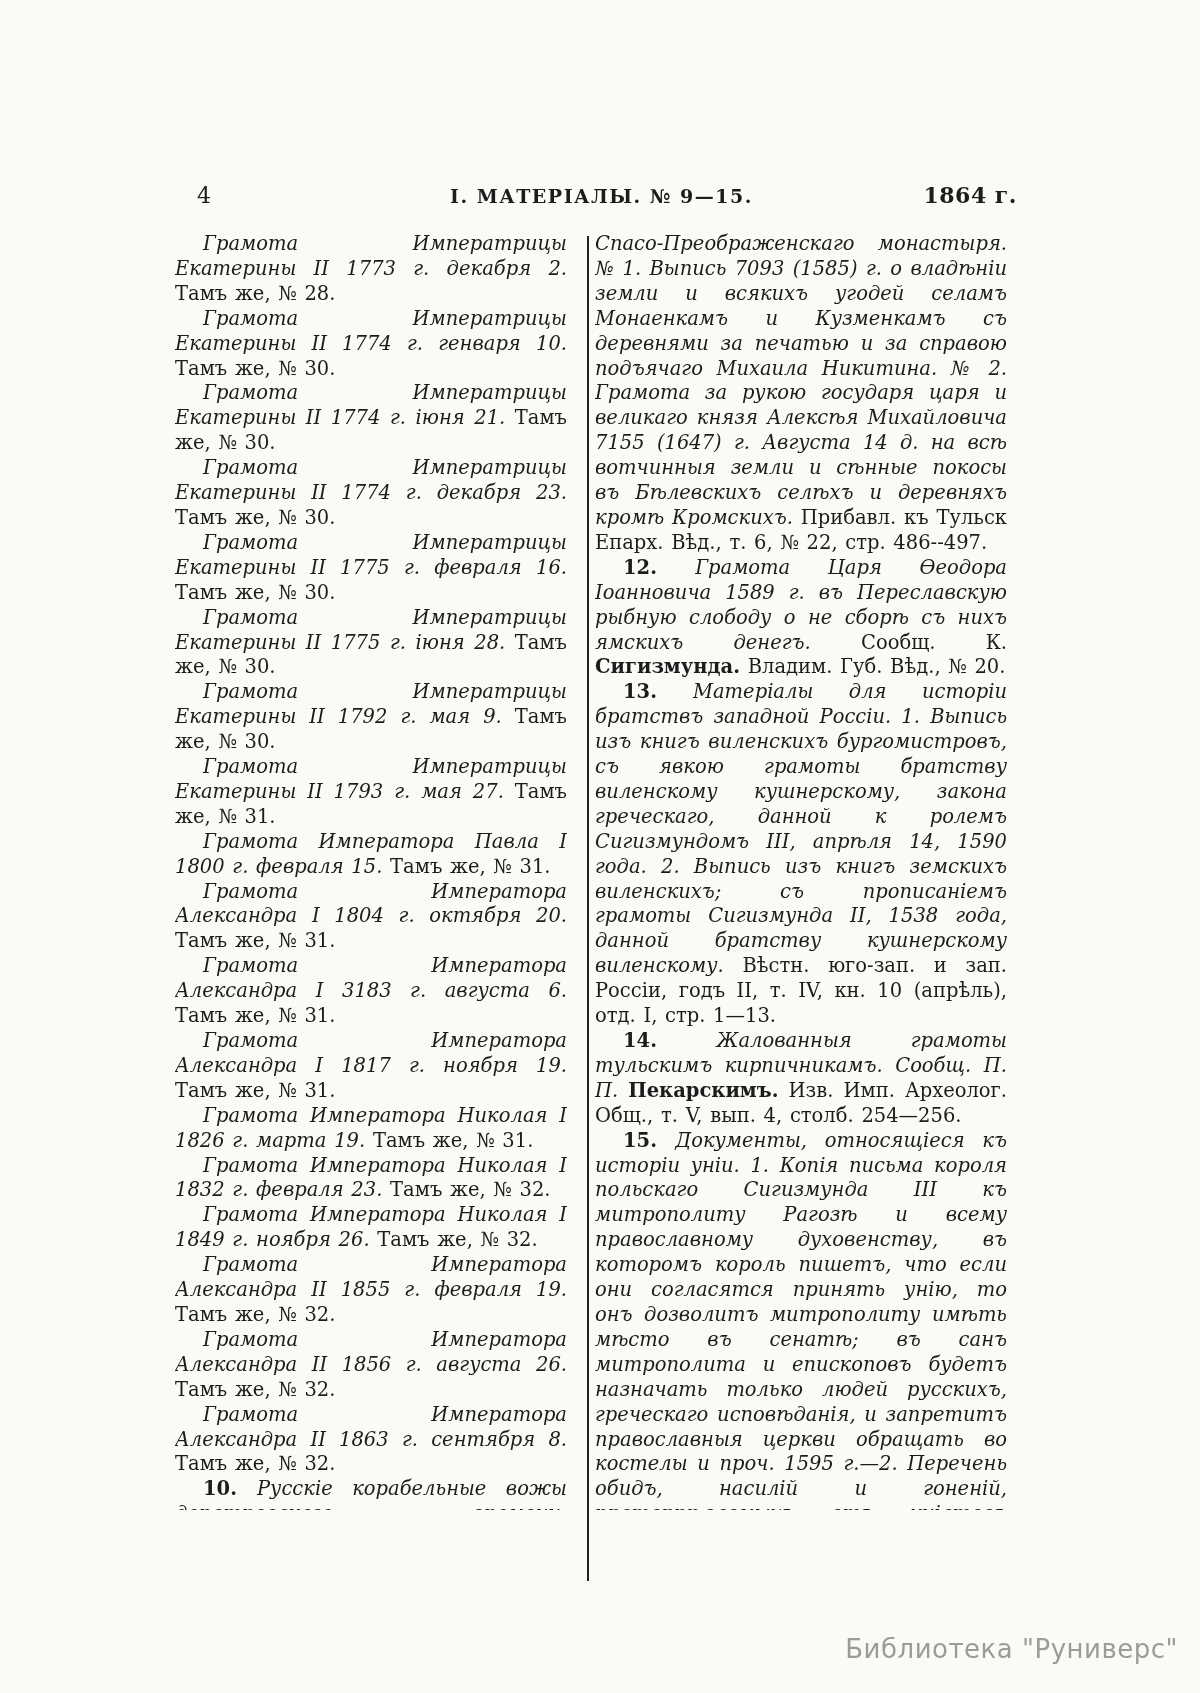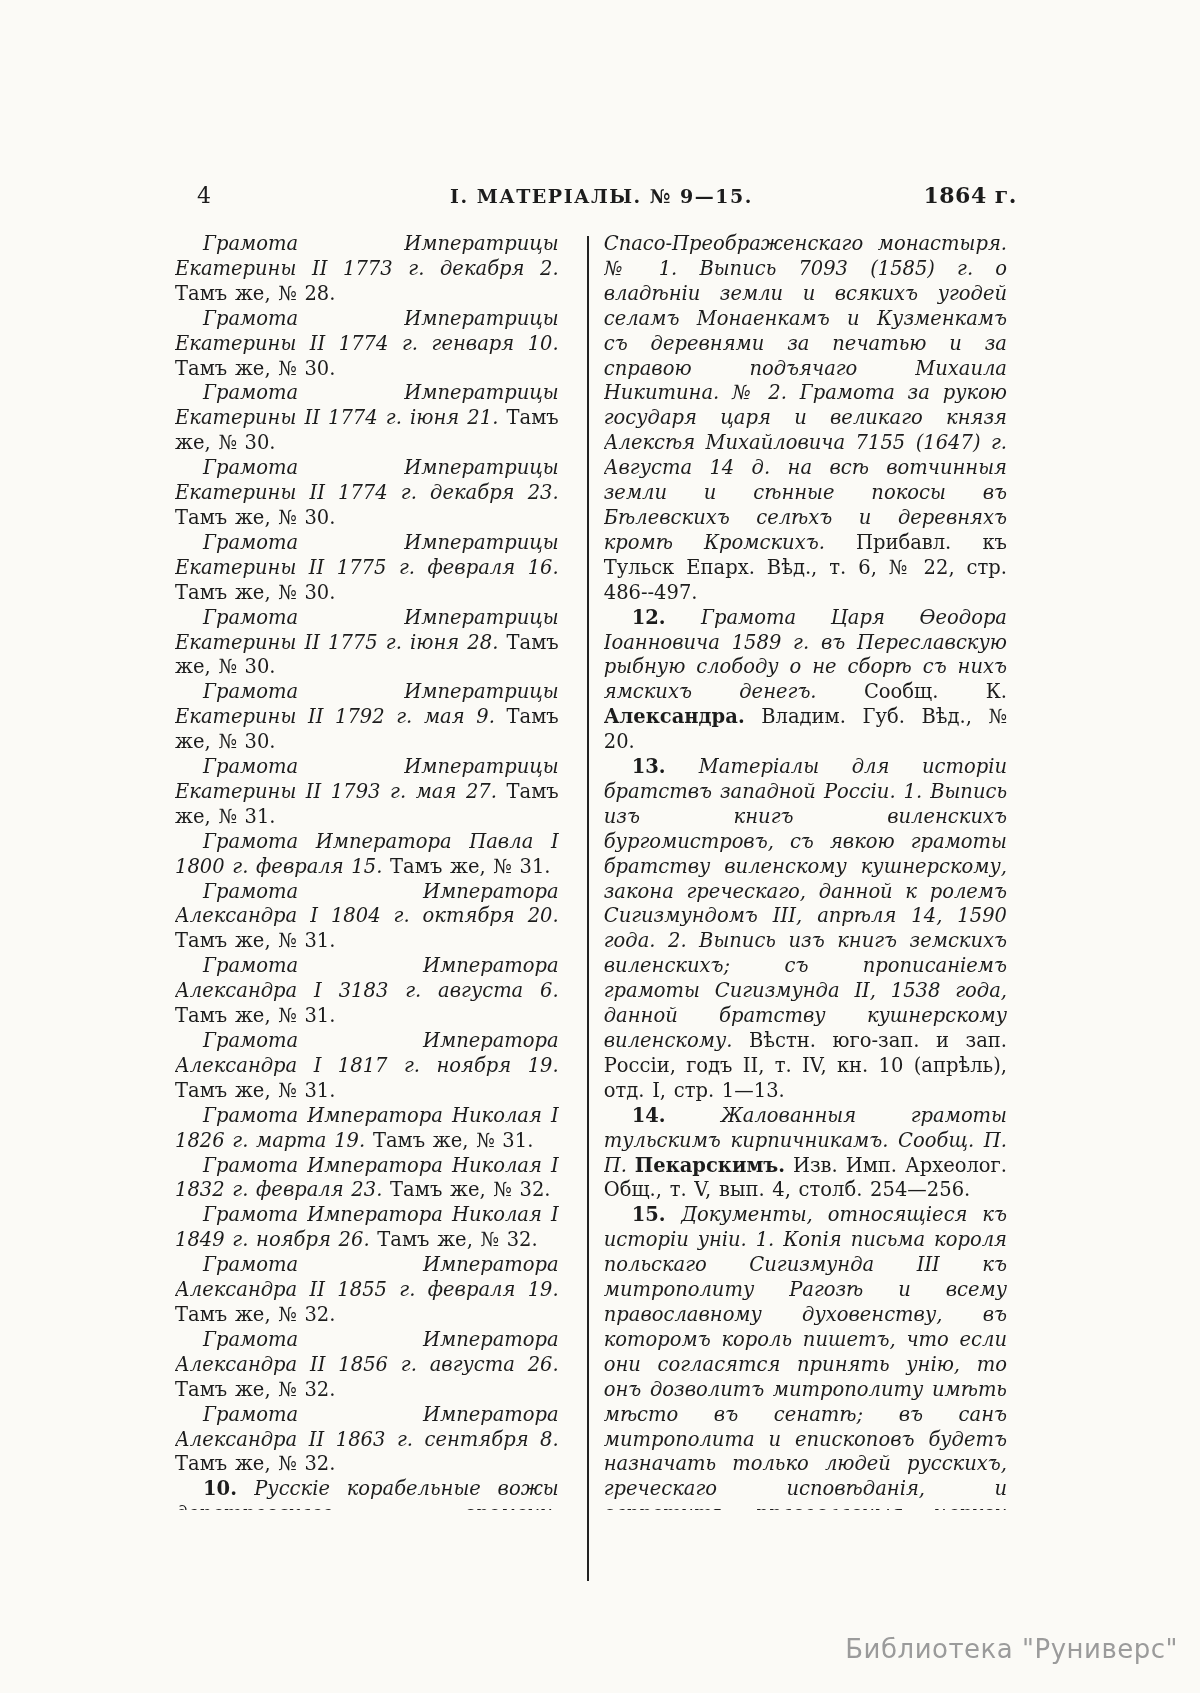--- a/index.html
+++ b/index.html
@@ -31,21 +31,21 @@
     position:absolute;left:175px;top:232px;width:832px;height:1278px;
     display:flex;
   }
   .col{
     text-align:justify;
     font-size:19.5px;line-height:24.9px;
     word-spacing:1.5px;
     overflow:hidden;
   }
   .col-left{width:392px;}
-  .col-right{width:412px;margin-left:45px;}
+  .col-right{width:412px;margin-left:28px;}
   .divider{
     position:absolute;left:587px;top:236px;width:2px;height:1345px;
     background:#222;
   }
   .para{margin:0;padding:0;}
   .para.indent{text-indent:28px;}
   .it{font-style:italic;}
   .bd{font-weight:bold;}
   .rm{font-style:normal;font-weight:normal;}
   .watermark{
@@ -80,21 +80,21 @@
       <p class="para indent"><span class="it">Грамота Императора Николая I 1826 г. марта 19. </span><span class="rm">Тамъ же, № 31.</span></p>
       <p class="para indent"><span class="it">Грамота Императора Николая I 1832 г. февраля 23. </span><span class="rm">Тамъ же, № 32.</span></p>
       <p class="para indent"><span class="it">Грамота Императора Николая I 1849 г. ноября 26. </span><span class="rm">Тамъ же, № 32.</span></p>
       <p class="para indent"><span class="it">Грамота Императора Александра II 1855 г. февраля 19. </span><span class="rm">Тамъ же, № 32.</span></p>
       <p class="para indent"><span class="it">Грамота Императора Александра II 1856 г. августа 26. </span><span class="rm">Тамъ же, № 32.</span></p>
       <p class="para indent"><span class="it">Грамота Императора Александра II 1863 г. сентября 8. </span><span class="rm">Тамъ же, № 32.</span></p>
       <p class="para indent"><span class="bd">10. </span><span class="it">Русскіе корабельные вожы допетровскаго времени. (Матерьялы для исторіи флота). </span></p>
     </div>
   <div class="col col-right" id="col-right">
       <p class="para"><span class="it">Спасо-Преображенскаго монастыря. № 1. Выпись 7093 (1585) г. о владѣніи земли и всякихъ угодей селамъ Монаенкамъ и Кузменкамъ съ деревнями за печатью и за справою подъячаго Михаила Никитина. № 2. Грамота за рукою государя царя и великаго князя Алексѣя Михайловича 7155 (1647) г. Августа 14 д. на всѣ вотчинныя земли и сѣнные покосы въ Бѣлевскихъ селѣхъ и деревняхъ кромѣ Кромскихъ. </span><span class="rm">Прибавл. къ Тульск Епарх. Вѣд., т. 6, № 22, стр. 486--497.</span></p>
-      <p class="para indent"><span class="bd">12. </span><span class="it">Грамота Царя Ѳеодора Іоанновича 1589 г. въ Переславскую рыбную слободу о не сборѣ съ нихъ ямскихъ денегъ. </span><span class="rm">Сообщ. К. </span><span class="bd">Александра.</span><span class="rm"> Владим. Губ. Вѣд., № 20.</span></p>
+      <p class="para indent"><span class="bd">12. </span><span class="it">Грамота Царя Ѳеодора Іоанновича 1589 г. въ Переславскую рыбную слободу о не сборѣ съ нихъ ямскихъ денегъ. </span><span class="rm">Сообщ. К. </span><span class="bd">Сигизмунда.</span><span class="rm"> Владим. Губ. Вѣд., № 20.</span></p>
       <p class="para indent"><span class="bd">13. </span><span class="it">Матеріалы для исторіи братствъ западной Россіи. 1. Выпись изъ книгъ виленскихъ бургомистровъ, съ явкою грамоты братству виленскому кушнерскому, закона греческаго, данной к ролемъ Сигизмундомъ III, апрѣля 14, 1590 года. 2. Выпись изъ книгъ земскихъ виленскихъ; съ прописаніемъ грамоты Сигизмунда II, 1538 года, данной братству кушнерскому виленскому. </span><span class="rm">Вѣстн. юго-зап. и зап. Россіи, годъ II, т. IV, кн. 10 (апрѣль), отд. I, стр. 1—13.</span></p>
       <p class="para indent"><span class="bd">14. </span><span class="it">Жалованныя грамоты тульскимъ кирпичникамъ. Сообщ. П. П. </span><span class="bd">Пекарскимъ.</span><span class="rm"> Изв. Имп. Археолог. Общ., т. V, вып. 4, столб. 254—256.</span></p>
       <p class="para indent"><span class="bd">15. </span><span class="it">Документы, относящіеся къ исторіи уніи. 1. Копія письма короля польскаго Сигизмунда III къ митрополиту Рагозѣ и всему православному духовенству, въ которомъ король пишетъ, что если они согласятся принять унію, то онъ дозволитъ митрополиту имѣть мѣсто въ сенатѣ; въ санъ митрополита и епископовъ будетъ назначать только людей русскихъ, греческаго исповѣданія, и запретитъ православныя церкви обращать во костелы и проч. 1595 г.—2. Перечень обидъ, насилій и гоненій, претерпѣваемыхъ отъ уніатовъ православными жителями Вильны вообще, а Св. Духовскимъ братствомъ въ особенности. </span></p>
     </div>
 </div>
 
 <div class="divider"></div>
 
 <div class="watermark">Библиотека "Руниверс"</div>
 

